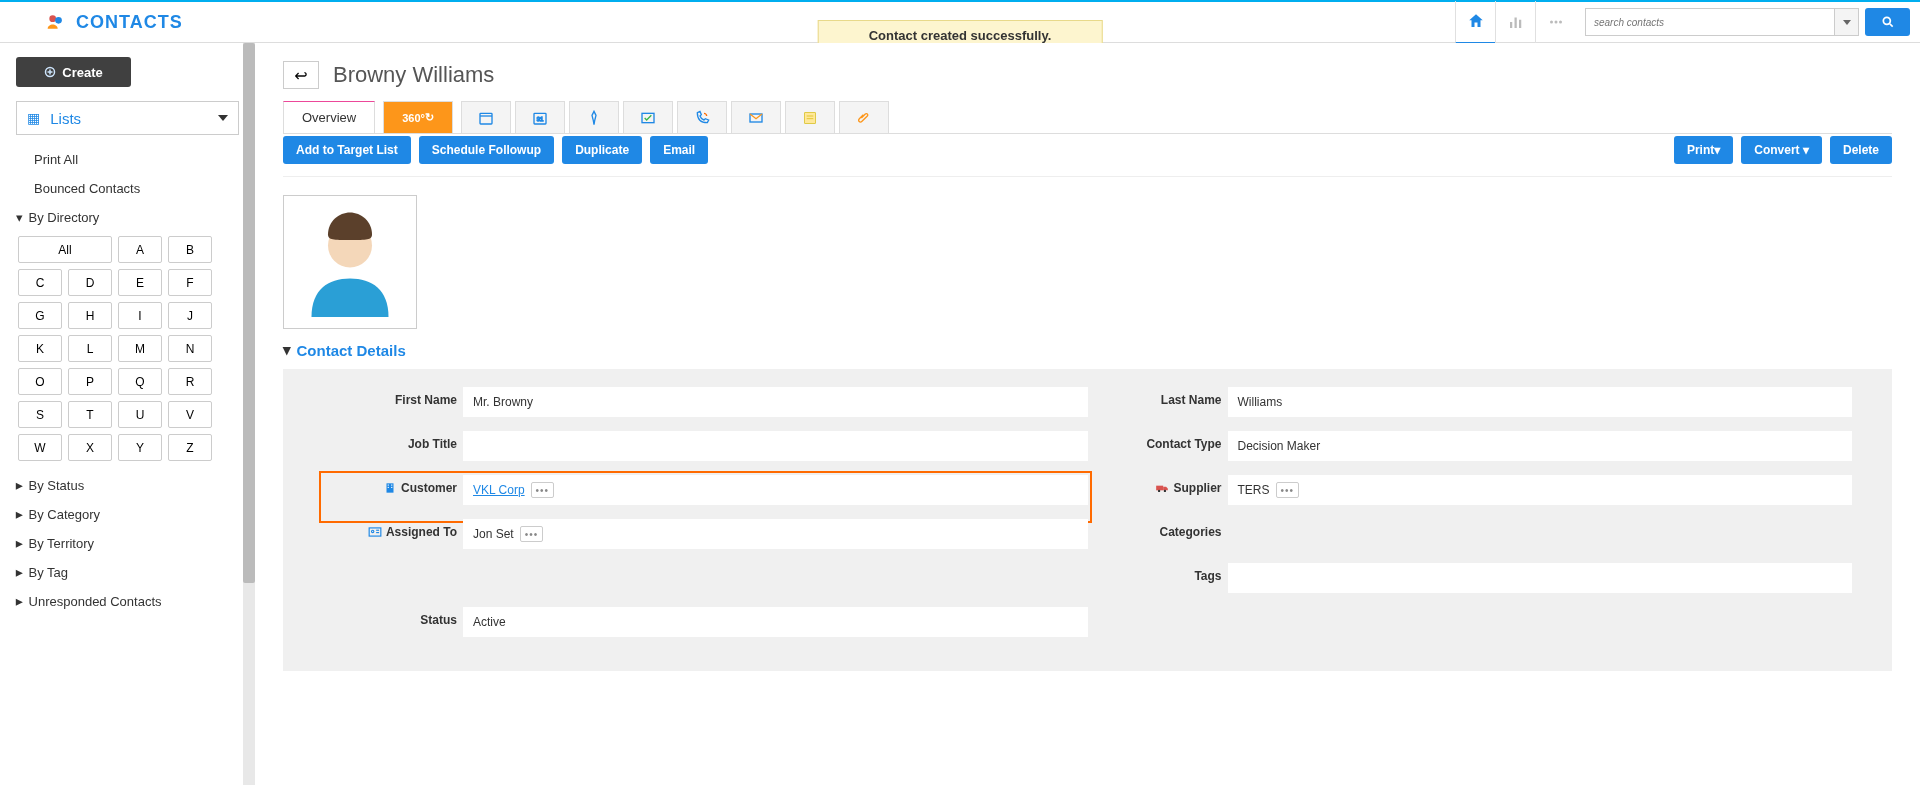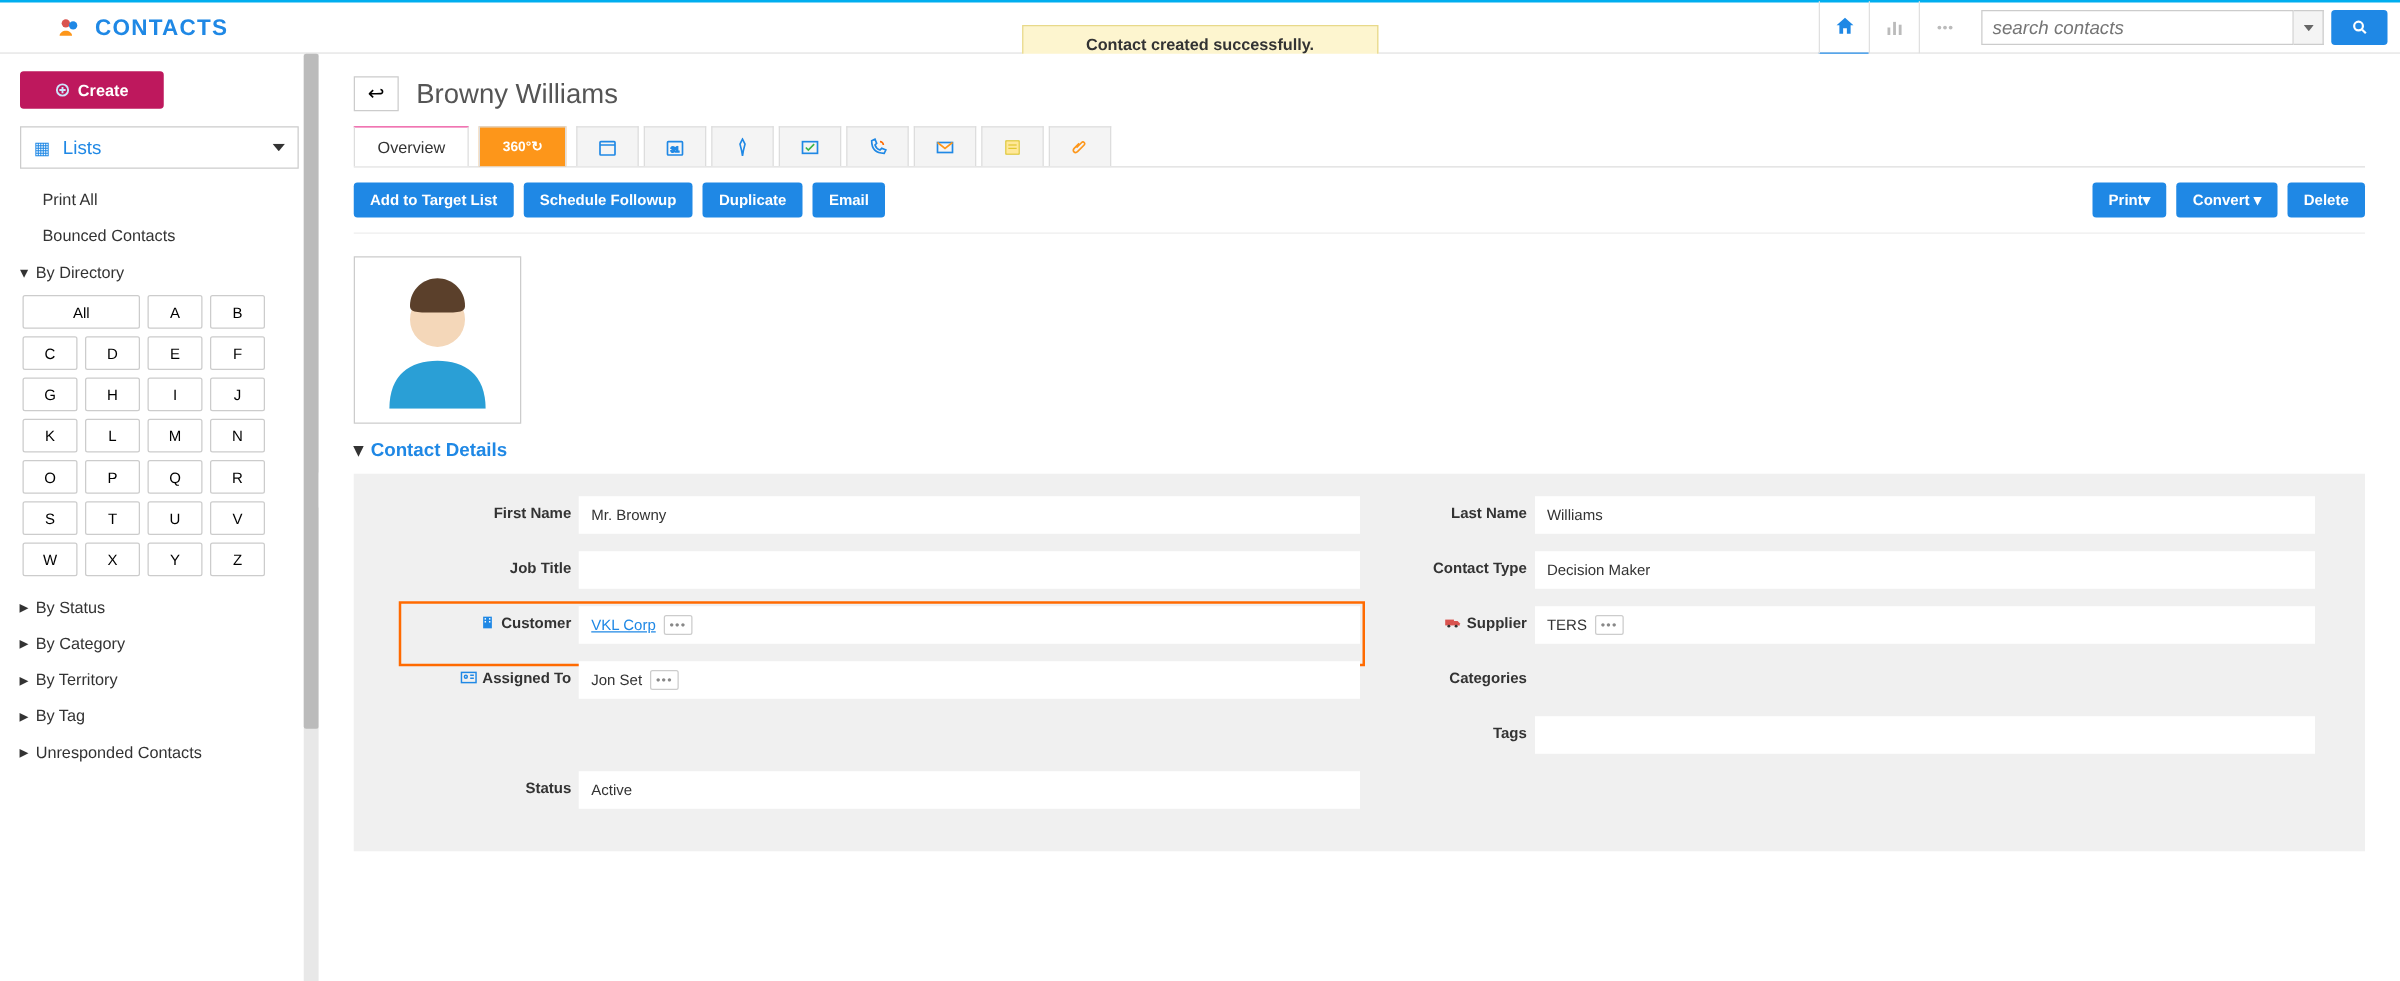--- a/index.html
+++ b/index.html
@@ -7,31 +7,31 @@
 
 .top-bar { height: 43px; background: #fff; border-top: 2px solid #00aeef; border-bottom: 1px solid #ddd; display: flex; align-items: center; padding-left: 32px; }
 .top-bar-left { display: flex; align-items: center; padding: 0 14px; }
 .contacts-icon { width: 20px; height: 20px; margin-right: 10px; }
 .app-title { color: #1f88e5; font-size: 18px; font-weight: 600; letter-spacing: 1px; }
 .top-bar-right { margin-left: auto; display: flex; align-items: center; height: 100%; }
 .top-nav-btn { width: 40px; height: 43px; display: flex; align-items: center; justify-content: center; border-left: 1px solid #e0e0e0; cursor: pointer; }
 .top-nav-btn.active { border-bottom: 2px solid #1f88e5; }
 .top-nav-btn svg { width: 18px; height: 18px; }
 .search-wrap { display: flex; align-items: center; margin: 0 10px; }
-.search-input { width: 250px; height: 28px; border: 1px solid #ccc; padding: 0 8px; font-style: italic; color: #999; font-size: 15px; }
+.search-input { width: 250px; height: 28px; border: 1px solid #ccc; padding: 0 8px; font-style: italic; color: #999; font-size: 10px; }
 .search-dd { width: 24px; height: 28px; border: 1px solid #ccc; border-left: none; background: #f4f4f4; display: flex; align-items: center; justify-content: center; }
 .search-btn { width: 45px; height: 28px; background: #1f88e5; border: none; border-radius: 3px; display: flex; align-items: center; justify-content: center; margin-left: 6px; cursor: pointer; }
 
 .alert-bar { position: absolute; left: 50%; transform: translateX(-50%); top: 20px; background: #fdf5cf; border: 1px solid #e8d98a; padding: 7px 50px; font-size: 13px; font-weight: 600; color: #333; }
 
 .layout { display: flex; height: calc(100vh - 43px); }
 .sidebar { width: 255px; background: #fff; padding: 14px 16px; position: relative; }
 .scroll-track { position: absolute; right: 0; top: 0; bottom: 0; width: 12px; background: #e8e8e8; }
 .scroll-thumb { width: 12px; height: 540px; background: #bbb; border-radius: 2px; }
-.create-btn { width: 115px; height: 30px; background: #be185d; color: #fff; font-weight: 600; border: none; border-radius: 3px; display: flex; align-items: center; justify-content: center; gap: 6px; cursor: pointer; font-size: 13px; }
+.create-btn { width: 115px; height: 30px; background: #404040; color: #fff; font-weight: 600; border: none; border-radius: 3px; display: flex; align-items: center; justify-content: center; gap: 6px; cursor: pointer; font-size: 13px; }
 .lists-select { margin-top: 14px; height: 34px; border: 1px solid #ccc; display: flex; align-items: center; padding: 0 10px; position: relative; background: #fff; cursor: pointer; }
 .lists-select .grid-icon { color: #1f88e5; margin-right: 10px; font-size: 14px; }
 .lists-select span { color: #1f88e5; font-size: 15px; }
 .lists-select .dd { position: absolute; right: 10px; }
 
 .side-item { padding: 7px 0 7px 18px; cursor: pointer; font-size: 13px; color: #333; }
 .side-item.first { margin-top: 10px; }
 .side-group { padding: 7px 0; cursor: pointer; font-size: 13px; color: #333; display: flex; align-items: center; }
 .side-group.collapsed::before { content: '▸'; margin-right: 6px; transform: scale(1.1); }
 .side-group.expanded::before { content: '▾'; margin-right: 6px; }
@@ -47,21 +47,21 @@
 .back-btn { width: 36px; height: 28px; border: 1px solid #ccc; background: #fff; display: flex; align-items: center; justify-content: center; cursor: pointer; font-size: 16px; }
 .page-title { font-size: 22px; color: #555; }
 
 .tab-row { margin-top: 12px; border-bottom: 1px solid #ddd; display: flex; }
 .tab { width: 50px; height: 32px; border: 1px solid #ddd; border-bottom: none; background: #f4f4f4; display: flex; align-items: center; justify-content: center; cursor: pointer; }
 .tab.gap { width: auto; padding: 0 18px; margin-right: 4px; }
 .tab.overview { background: #fff; border-top: 1px solid #ec4899; font-size: 13px; color: #333; }
 .tab.orange { background: #fd961a; color: #fff; font-size: 11px; font-weight: 600; }
 .tab + .tab { margin-left: 4px; }
 
-.action-row { margin-top: 12px; display: flex; gap: 8px; align-items: center; border-bottom: 1px solid #eee; padding-bottom: 12px; }
+.action-row { margin-top: 2px; display: flex; gap: 8px; align-items: center; border-bottom: 1px solid #eee; padding-bottom: 12px; }
 .action-btn { background: #1f88e5; color: #fff; padding: 7px 13px; border: none; border-radius: 3px; font-size: 12px; font-weight: 600; cursor: pointer; }
 .action-right { margin-left: auto; display: flex; gap: 8px; }
 
 .avatar-box { margin-top: 18px; width: 134px; height: 134px; border: 1px solid #ccc; padding: 5px; background: #fff; }
 .avatar-inner { width: 100%; height: 100%; background: #fff; display: flex; align-items: center; justify-content: center; }
 
 .section-header { margin-top: 12px; display: flex; align-items: center; gap: 6px; color: #1f88e5; font-size: 15px; font-weight: 600; cursor: pointer; }
 .section-header::before { content: '▾'; color: #333; }
 
 .details-grid { margin-top: 10px; background: #f0f0f0; padding: 18px 40px 20px 40px; display: grid; grid-template-columns: 1fr 1fr; }

